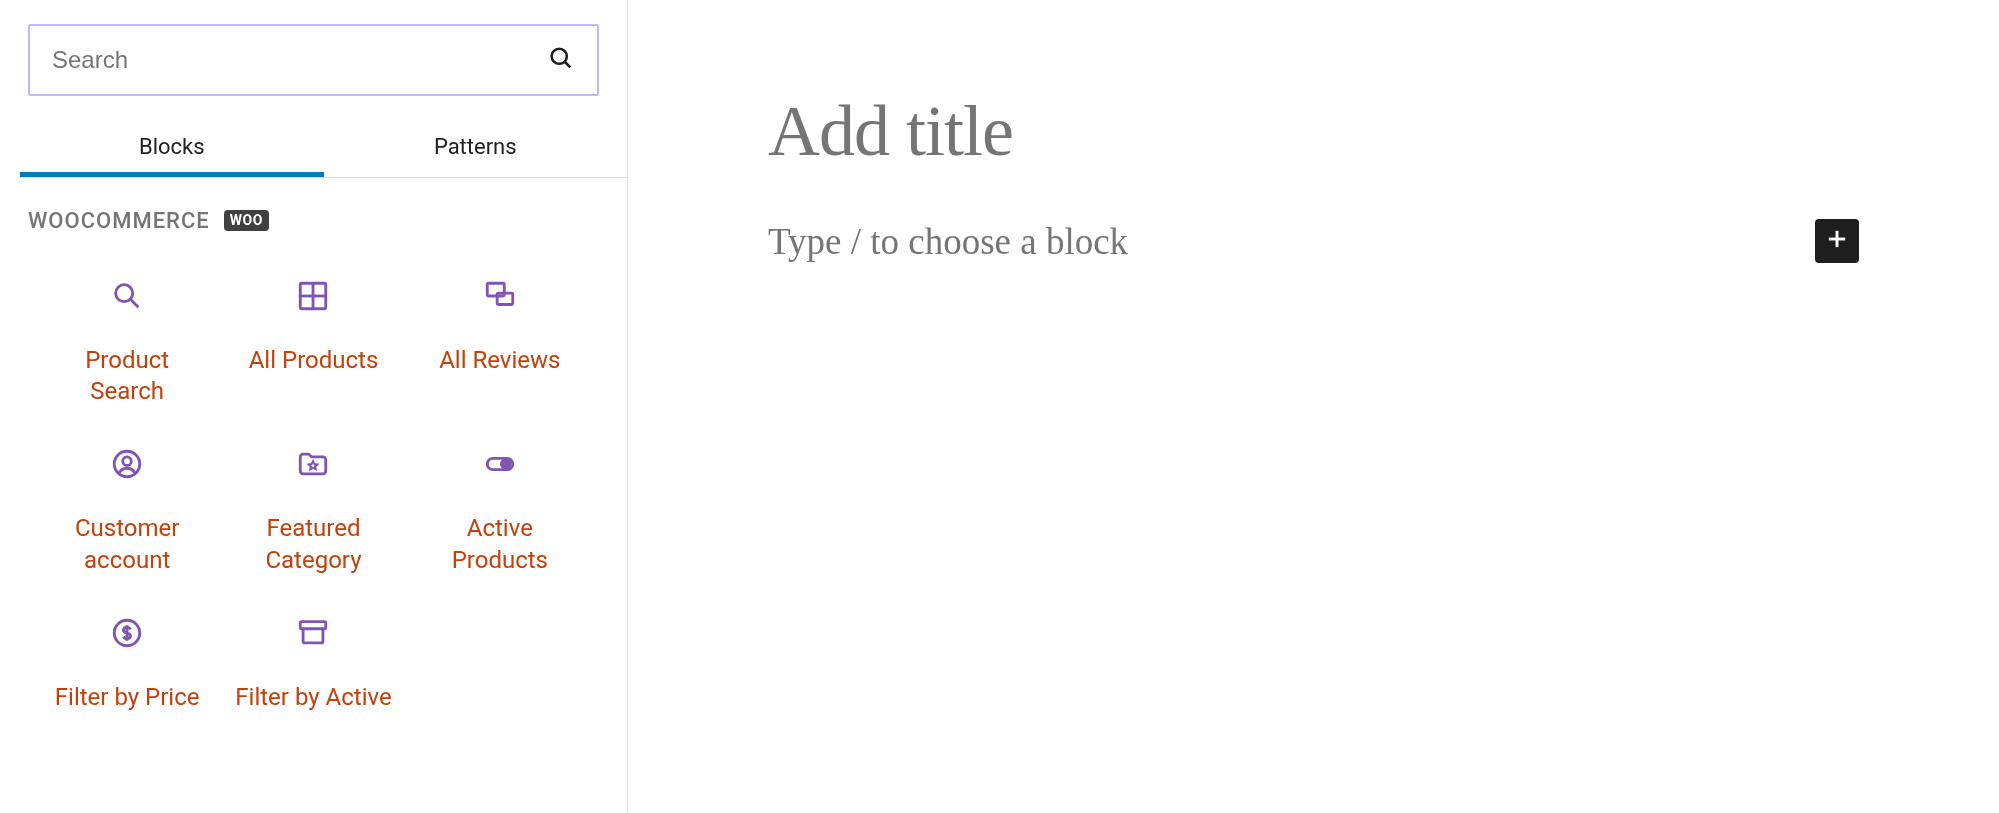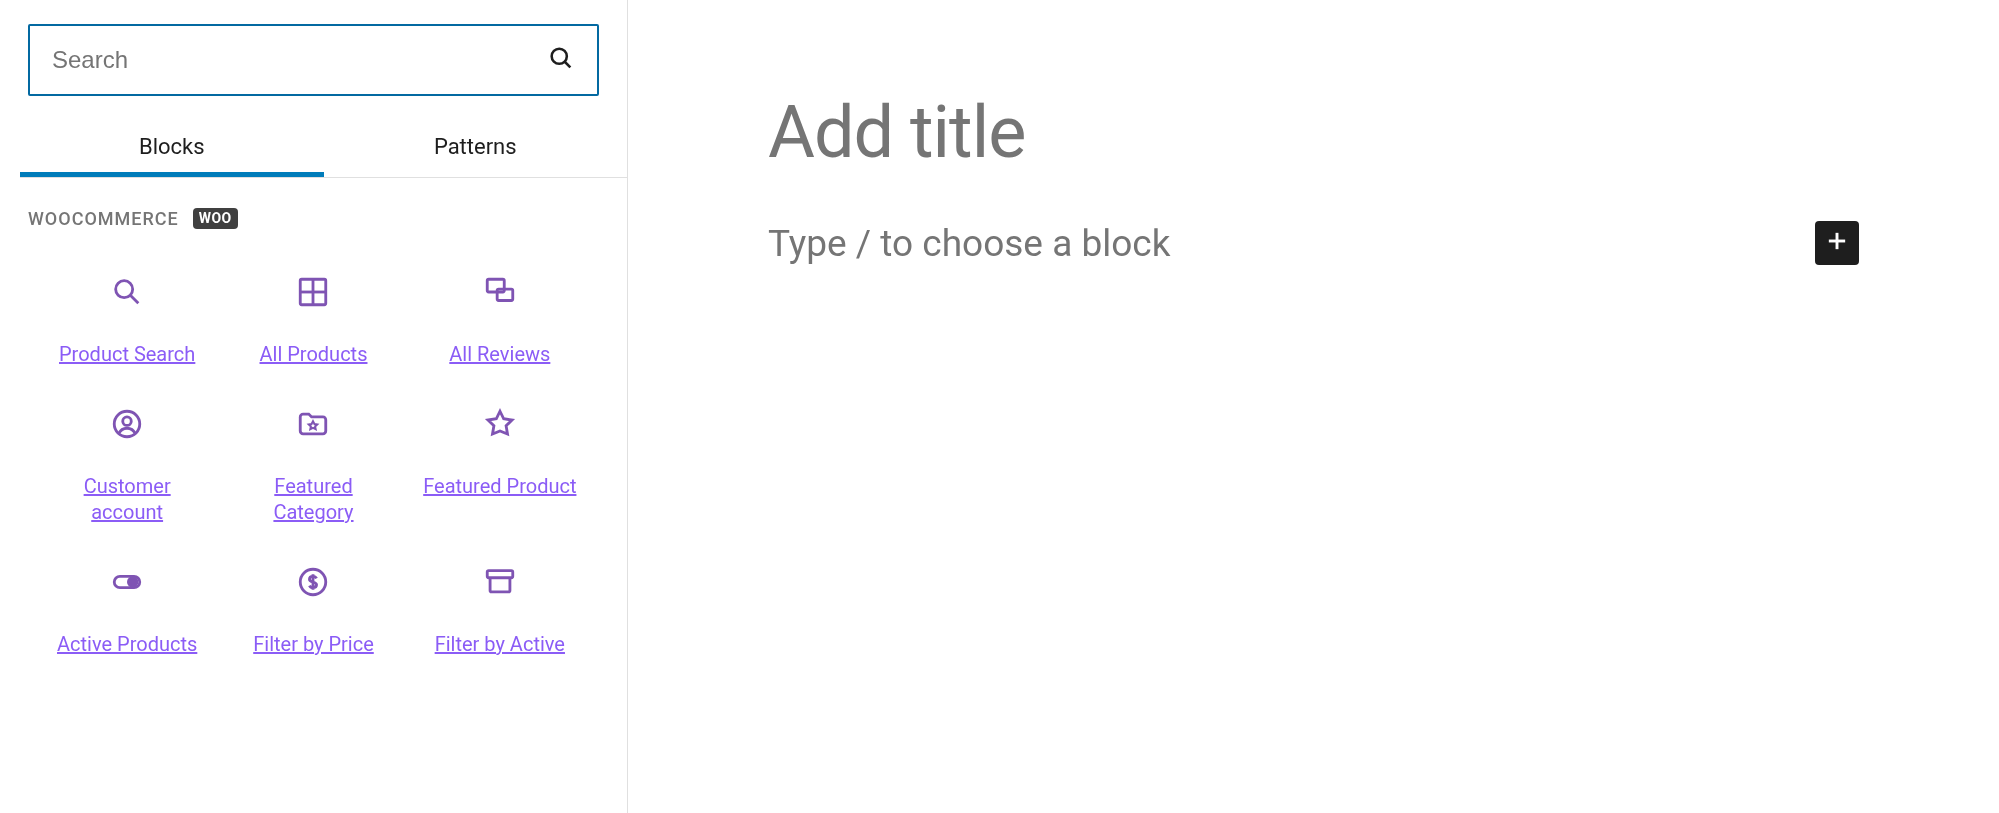--- a/index.html
+++ b/index.html
@@ -1,36 +1,36 @@
 <!DOCTYPE html>
 <html><head>
 <meta charset="utf-8">
 <style>
   * { box-sizing: border-box; margin: 0; padding: 0; }
   html, body { width: 1999px; height: 813px; font-family: -apple-system, BlinkMacSystemFont, "Segoe UI", Roboto, sans-serif; background: #fff; color: #1e1e1e; }
   .app { display: flex; width: 100%; height: 100%; }
   .sidebar { width: 628px; border-right: 1px solid #e0e0e0; display: flex; flex-direction: column; }
   .search-wrap { padding: 24px 28px 0 28px; }
-  .search-box { display: flex; align-items: center; border: 2px solid #0369a1; border-radius: 2px; padding: 18px 22px; }
+  .search-box { display: flex; align-items: center; border: 2px solid #c4b5fd; border-radius: 2px; padding: 18px 22px; }
   .search-input { flex: 1; border: none; outline: none; font-size: 24px; color: #757575; background: transparent; }
   .search-input::placeholder { color: #757575; }
   .search-icon svg { width: 28px; height: 28px; stroke: #1e1e1e; }
   .tabs { display: flex; margin-top: 20px; border-bottom: 1px solid #e0e0e0; margin-left: 20px; }
   .tab { flex: 0 0 50%; text-align: center; padding: 18px 0; font-size: 22px; color: #1e1e1e; cursor: pointer; }
   .tab.active { font-weight: 400; box-shadow: inset 0 -5px 0 #007cba; }
   .category { padding: 30px 28px 0 28px; }
   .cat-head { display: flex; align-items: center; gap: 14px; }
-  .cat-title { font-size: 18px; letter-spacing: 1px; color: #757575; text-transform: uppercase; font-weight: 500; }
+  .cat-title { font-size: 22px; letter-spacing: 1px; color: #757575; text-transform: uppercase; font-weight: 500; }
   .woo-badge { background: #404040; color: #fff; font-weight: 700; font-size: 14px; padding: 2px 6px; border-radius: 4px; letter-spacing: 0.5px; display:inline-block; line-height:1.2;}
   .blocks-grid { display: grid; grid-template-columns: repeat(3, 1fr); gap: 40px 0; padding: 46px 6px 20px 6px; }
   .block-item { display: flex; flex-direction: column; align-items: center; cursor: pointer; text-align: center; }
   .block-icon { margin-bottom: 28px; color: #7f54b3; }
   .block-icon svg { width: 34px; height: 34px; }
-  .block-label { font-size: 20px; color: #8b5cf6; line-height: 1.3; max-width: 160px; text-decoration: underline; }
-  .editor { flex: 1; position: relative; padding: 90px 140px 0 140px; }
+  .block-label { font-size: 24px; color: #c2410c; line-height: 1.3; max-width: 160px; }
+  .editor { flex: 1; position: relative; padding: 90px 140px 0 140px; font-family: Liberation Serif, serif; }
   .title-ph { font-size: 72px; color: #757575; font-weight: 400; margin-bottom: 46px; letter-spacing: -1px;}
   .block-row { display: flex; align-items: center; }
   .block-ph { font-size: 37px; color: #757575; flex: 1; }
   .add-block-btn { width: 44px; height: 44px; background: #1e1e1e; color: #fff; display: flex; align-items: center; justify-content: center; border-radius: 4px; cursor: pointer; margin-left: auto; }
   .add-block-btn svg { width: 28px; height: 28px; stroke: #fff; }
 </style>
 </head>
 <body>
 
 <div class="app">
@@ -105,28 +105,20 @@
         <div class="block-item">
           <span class="block-icon">
             <svg viewBox="0 0 24 24" fill="none" stroke="currentColor" stroke-width="2">
               <path d="M3 7a2 2 0 0 1 2-2h4l2 2h8a2 2 0 0 1 2 2v8a2 2 0 0 1-2 2H5a2 2 0 0 1-2-2V7z"></path>
               <path d="M12 10l1 2 2 .3-1.5 1.4.4 2-1.9-1-1.9 1 .4-2L9 12.3l2-.3 1-2z" stroke-width="1.4"></path>
             </svg>
           </span>
           <span class="block-label">Featured Category</span>
         </div>
 
-        <div class="block-item">
-          <span class="block-icon">
-            <svg viewBox="0 0 24 24" fill="none" stroke="currentColor" stroke-width="2">
-              <path d="M12 3l2.6 5.3 5.9.9-4.2 4.1 1 5.8L12 16.9 6.7 19.1l1-5.8L3.5 9.2l5.9-.9L12 3z"></path>
-            </svg>
-          </span>
-          <span class="block-label">Featured Product</span>
-        </div>
 
         <div class="block-item">
           <span class="block-icon">
             <svg viewBox="0 0 24 24" fill="none" stroke="currentColor" stroke-width="2">
               <rect x="3" y="8" width="18" height="8" rx="4"></rect>
               <circle cx="16" cy="12" r="3" fill="currentColor"></circle>
             </svg>
           </span>
           <span class="block-label">Active Products</span>
         </div>

